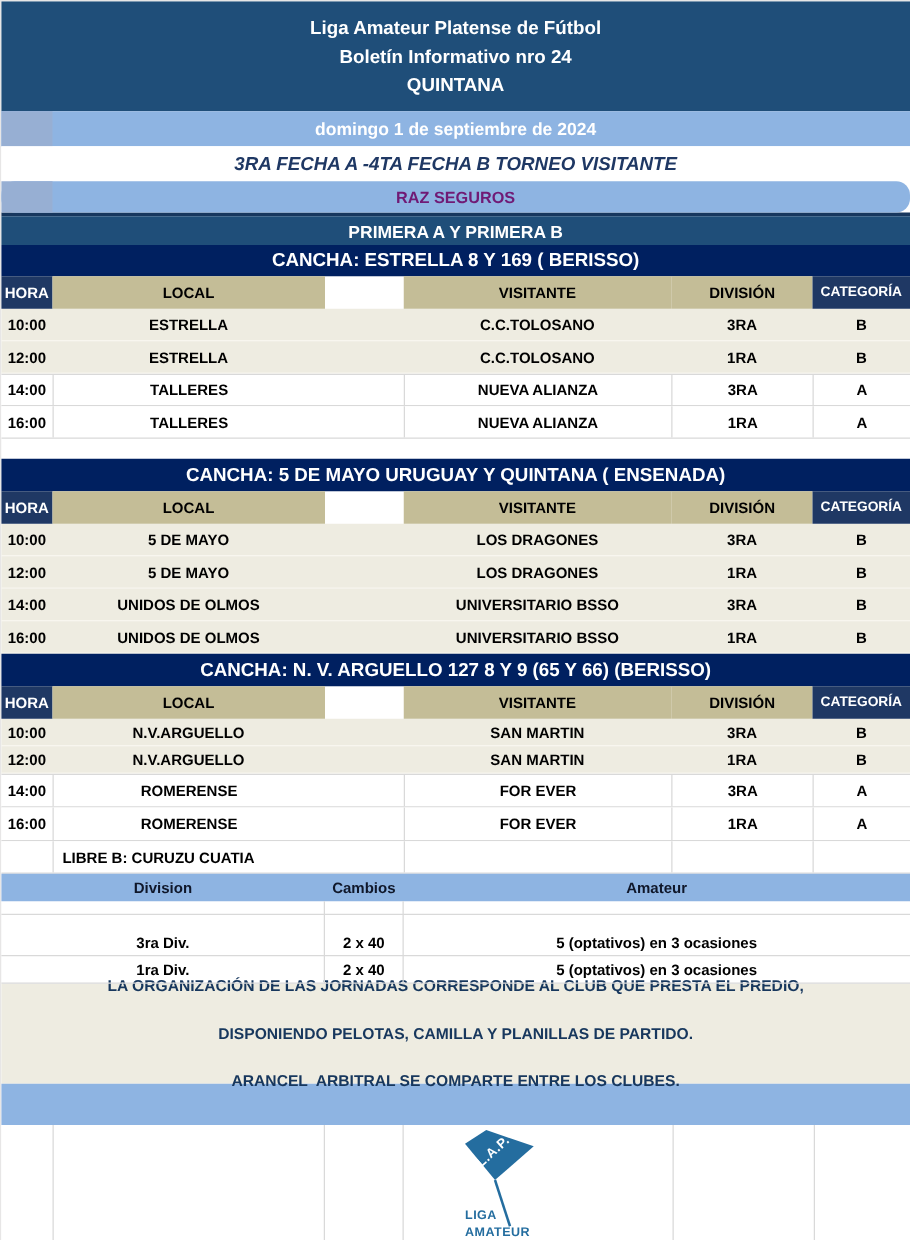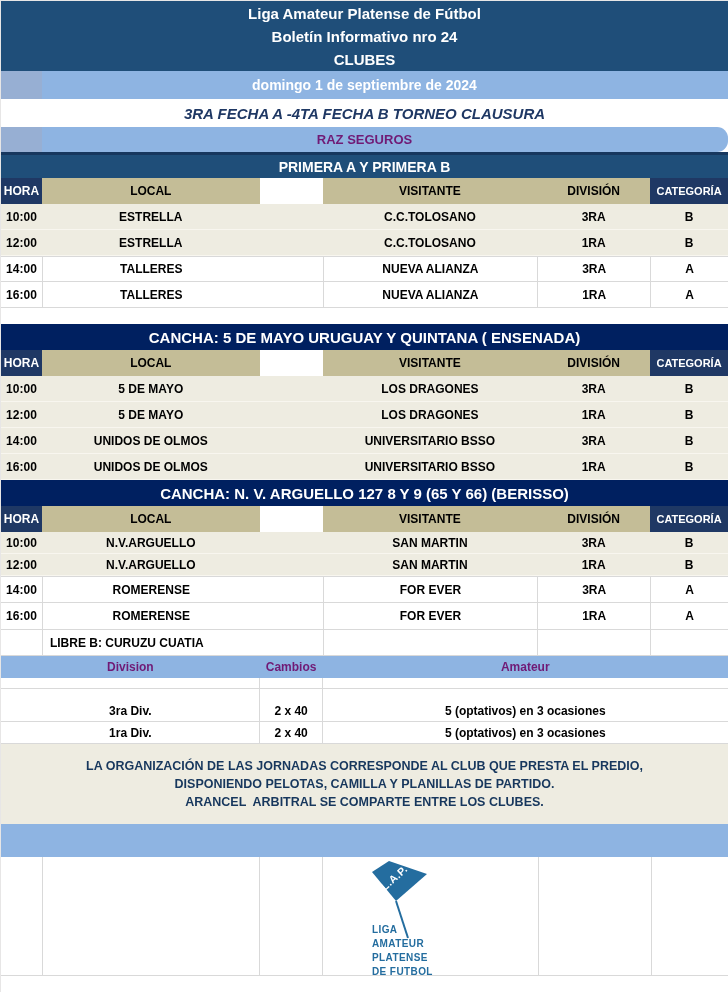--- a/index.html
+++ b/index.html
@@ -4,21 +4,21 @@
 <style>
   * { box-sizing: border-box; margin: 0; padding: 0; }
   html,body { background:#fff; }
   .sheet{
     width:728px; height:992px; overflow:hidden; background:#fff;
     font-family:"Liberation Sans", sans-serif; font-weight:bold;
     border-top:1px solid #E7E6E6; border-left:1px solid #E7E6E6;
   }
   
   .top-block{
-    height:70px; background:#1F4E79; color:#fff;
+    height:88px; background:#1F4E79; color:#fff;
     display:flex; flex-direction:column; justify-content:center; align-items:center;
     gap:6px; font-size:15px;
   }
   .bar{ display:flex; align-items:center; justify-content:center; position:relative; }
   .date-bar{ height:28px; background:#8EB4E2; color:#fff; font-size:14px; }
   .sponsor-bar{ height:25px; background:#8EB4E2; color:#701a75; font-size:13px;border-radius:11px; }
   .date-bar::before, .sponsor-bar::before{
     content:""; position:absolute; left:0; top:0; bottom:0; width:41px; background:#97AFD3;
   }
   .bar > span{ position:relative; z-index:1;text-align:center; }
@@ -42,74 +42,77 @@
   .match-row.cream{ background:#EEECE1; border-bottom:1px solid #F8F6EF; }
   .match-row.white{ background:#fff; border-bottom:1px solid #D9D9D9; }
   .match-row.white .cell:not(:first-child),
   .note-row .cell:not(:first-child){ border-left:1px solid #D9D9D9; }
   .first-white{ border-top:1px solid #D9D9D9; }
   .venue3 .match-row.cream{ height:22px; }
   .venue3 .match-row.white{ height:27px; }
   .note-row{ height:26px; background:#fff; border-bottom:1px solid #D9D9D9; }
   .note-cell{ justify-content:flex-start; padding-left:7px; }
   
-  .rules-header{ height:22px; background:#8EB4E2; color:#701a75; display:flex;text-align:center; }
+  .rules-header{ height:22px; background:#8EB4E2; color:#0f172a; display:flex;text-align:center; }
   .rw-1{ width:259px; } .rw-2{ width:63px; } .rw-3{ width:406px; }
   .rules-body{ position:relative; }
   .vline{ position:absolute; top:0; bottom:0; width:1px; background:#D9D9D9; }
   .rules-row{ display:flex; color:#000; border-bottom:1px solid #D9D9D9; }
   .rules-row1{ height:33px; } .rules-row1 .cell{ padding-top:11px; }
   .rules-row2{ height:22px; }
   
   .notice{
     height:80px; background:#EEECE1; color:#17375D;
     display:flex; flex-direction:column; justify-content:center; align-items:center;
-    gap:4px; font-size:12.5px; text-align:center;
+    gap:24px; font-size:12.5px; text-align:center;
   }
   .notice-line{ white-space:pre-wrap; }
   
   .footer-bluebar{ height:33px; background:#8EB4E2; }
   .bottom-grid{ height:119px; position:relative; background:#fff; border-bottom:1px solid #D9D9D9; }
   .lap-logo-svg{ position:absolute; left:368px; top:2px; }
   .logo-text{
     position:absolute; left:371px; top:66px; color:#246D9F;
     font-size:10px; line-height:14px; letter-spacing:0.4px;
   }
 </style>
 </head>
 <body>
 
 <div class="sheet">
 
   <div class="top-block">
     <span>Liga Amateur Platense de Fútbol</span>
     <span>Boletín Informativo nro 24</span>
-    <span>CLUBES</span>
+    <span>QUINTANA</span>
   </div>
 
   <div class="bar date-bar">
     <span>domingo 1 de septiembre de 2024</span>
   </div>
 
   <div class="bar fecha-bar">
-    <span>3RA FECHA A -4TA FECHA B TORNEO CLAUSURA</span>
+    <span>3RA FECHA A -4TA FECHA B TORNEO VISITANTE</span>
   </div>
 
   <div class="bar sponsor-bar">
     <span>RAZ SEGUROS</span>
   </div>
 
   <div class="divider"></div>
 
   <div class="bar primera-bar">
     <span>PRIMERA A Y PRIMERA B</span>
   </div>
 
   <div id="venues">
       <section class="venue venue1">
+        <div class="venue-bar">
+          <span>CANCHA: ESTRELLA 8 Y 169 ( BERISSO)</span>
+        </div>
         <div class="row header-row">
           <div class="cell hd-navy w-hora">HORA</div>
           <div class="cell hd-tan w-local">LOCAL</div>
           <div class="cell hd-tan w-vs"></div>
           <div class="cell hd-tan w-vis">VISITANTE</div>
           <div class="cell hd-tan w-div">DIVISIÓN</div>
           <div class="cell hd-navy w-cat hd-cat">CATEGORÍA</div>
         </div>
         <div class="row match-row cream">
           <div class="cell w-hora">10:00</div>

